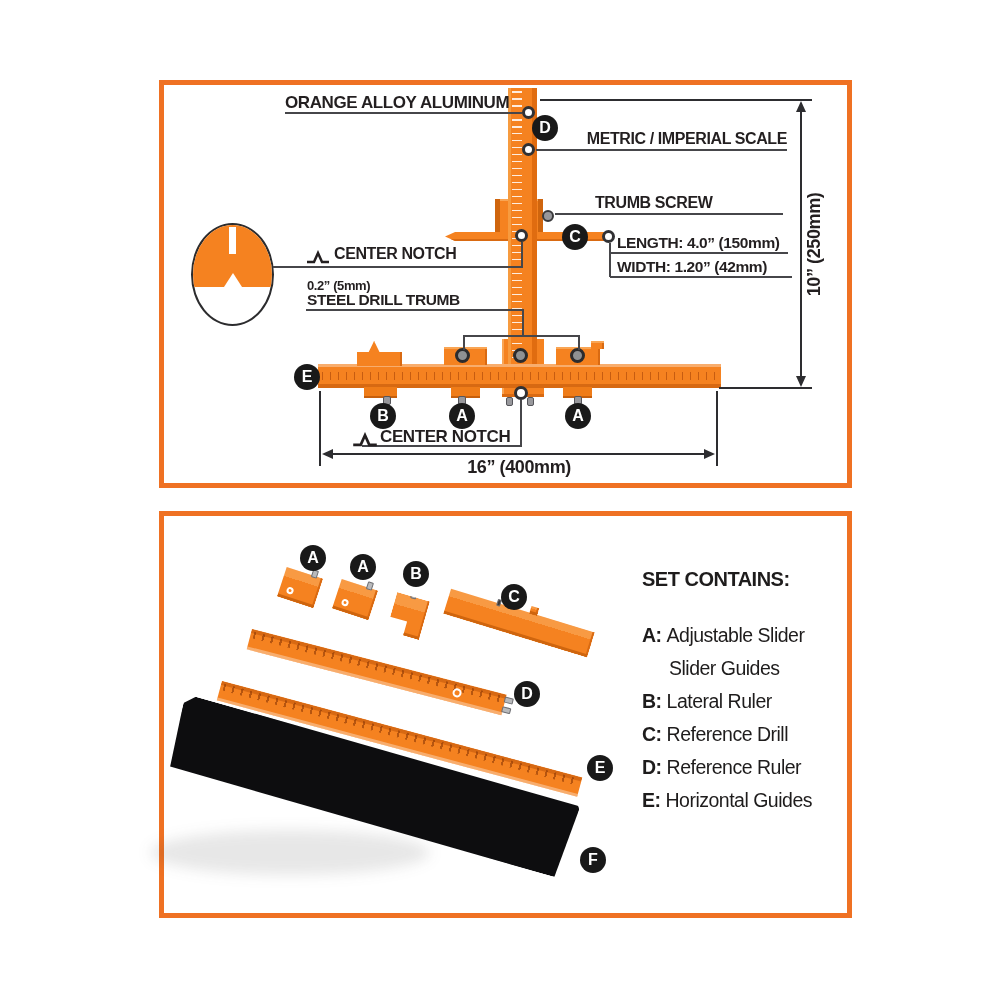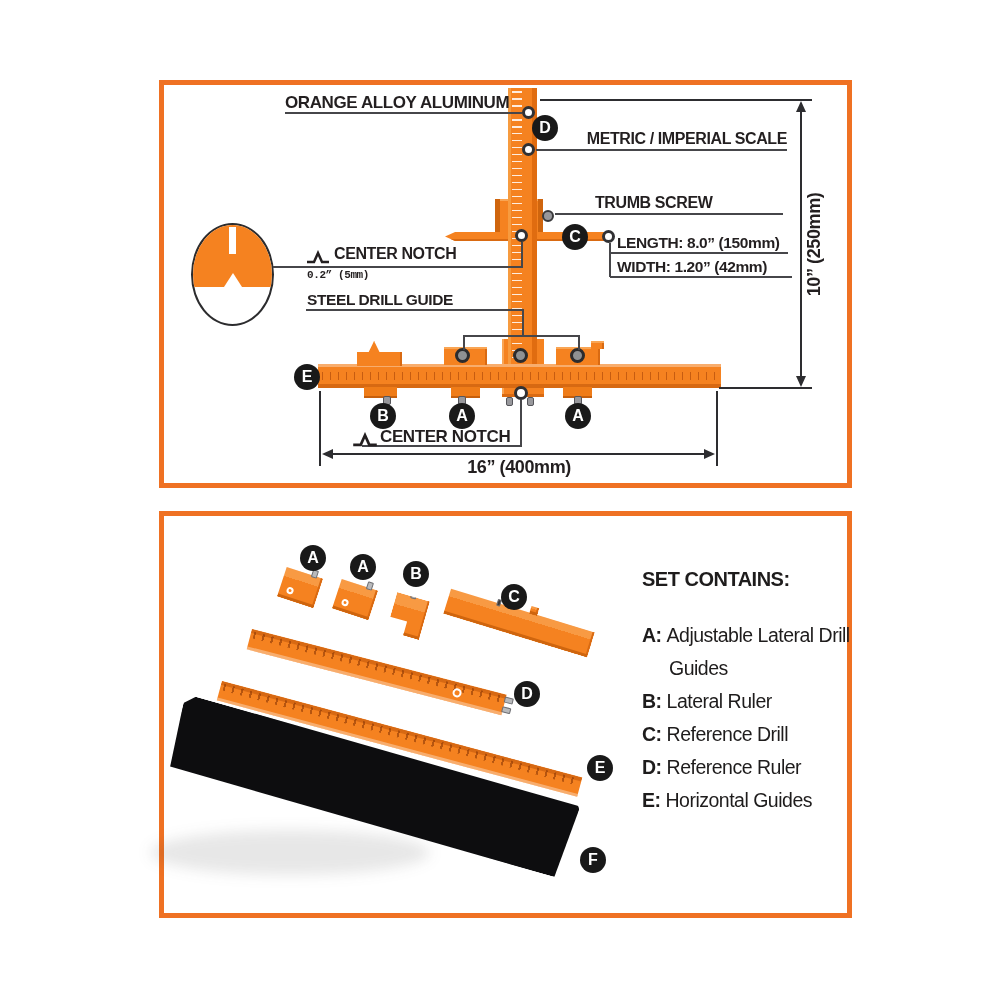--- a/index.html
+++ b/index.html
@@ -148,29 +148,29 @@
 
   <div class="hl dim" style="left:540px;top:99px;width:272px;"></div>
   <div class="hl dim" style="left:719px;top:387px;width:93px;"></div>
   <div class="vl dim" style="left:800px;top:103px;height:282px;"></div>
   <div class="arr arr-u" style="left:796px;top:101px;"></div>
   <div class="arr arr-d" style="left:796px;top:376px;"></div>
 
   <div class="lbl" style="left:285px;top:93px;font-size:17px;">ORANGE ALLOY ALUMINUM</div>
   <div class="lbl" style="left:540px;top:130px;width:247px;text-align:right;font-size:16px;">METRIC / IMPERIAL SCALE</div>
   <div class="lbl" style="left:595px;top:194px;font-size:16px;">TRUMB SCREW</div>
-  <div class="lbl" style="left:617px;top:234px;font-size:15.5px;">LENGTH: 8.0” (150mm)</div>
+  <div class="lbl" style="left:617px;top:234px;font-size:15.5px;">LENGTH: 4.0” (150mm)</div>
   <div class="lbl" style="left:617px;top:258px;font-size:15.5px;">WIDTH: 1.20” (42mm)</div>
 
   <svg class="lbl" style="left:306px;top:250px;" width="24" height="14" viewBox="0 0 24 14">
     <path d="M1,12 h7 l4,-9 l4,9 h7" stroke="#231f20" stroke-width="2.5" fill="none"></path>
   </svg>
   <div class="lbl" style="left:334px;top:245px;font-size:16px;">CENTER NOTCH</div>
-  <div class="lbl" style="left:307px;top:269px;font-size:11px;font-family:Liberation Mono, monospace;">0.2” (5mm)</div>
-  <div class="lbl" style="left:307px;top:291px;font-size:15.5px;">STEEL DRILL GUIDE</div>
+  <div class="lbl" style="left:307px;top:278px;font-size:13px;">0.2” (5mm)</div>
+  <div class="lbl" style="left:307px;top:291px;font-size:15.5px;">STEEL DRILL TRUMB</div>
 
   <svg class="lbl" style="left:352px;top:432px;" width="26" height="15" viewBox="0 0 24 14">
     <path d="M1,12 h7 l4,-9 l4,9 h7" stroke="#231f20" stroke-width="2.5" fill="none"></path>
   </svg>
   <div class="lbl" style="left:380px;top:427px;font-size:17px;">CENTER NOTCH</div>
 
   <div class="lbl" style="left:429px;top:457px;width:180px;text-align:center;font-size:18px;">16” (400mm)</div>
   <div class="lbl" style="left:754px;top:234px;width:120px;text-align:center;font-size:18px;transform:rotate(-90deg);">10” (250mm)</div>
 
   <div class="badge" style="left:532px;top:115px;">D</div>
@@ -216,21 +216,21 @@
   <div class="badge" style="left:350px;top:554px;">A</div>
   <div class="badge" style="left:403px;top:561px;">B</div>
   <div class="badge" style="left:501px;top:584px;">C</div>
   <div class="badge" style="left:514px;top:681px;">D</div>
   <div class="badge" style="left:587px;top:755px;">E</div>
   <div class="badge" style="left:580px;top:847px;">F</div>
 
   <div class="legend">
     <div class="title">SET CONTAINS:</div>
     <div class="items">
-      <div class="item"><span class="key">A:</span><span>Adjustable Lateral Drill Guides</span></div>
+      <div class="item"><span class="key">A:</span><span>Adjustable Slider Slider Guides</span></div>
       <div class="item"><span class="key">B:</span><span>Lateral Ruler</span></div>
       <div class="item"><span class="key">C:</span><span>Reference Drill</span></div>
       <div class="item"><span class="key">D:</span><span>Reference Ruler</span></div>
       <div class="item"><span class="key">E:</span><span>Horizontal Guides</span></div>
     </div>
   </div>
 
 </div>
 
 </body></html>

